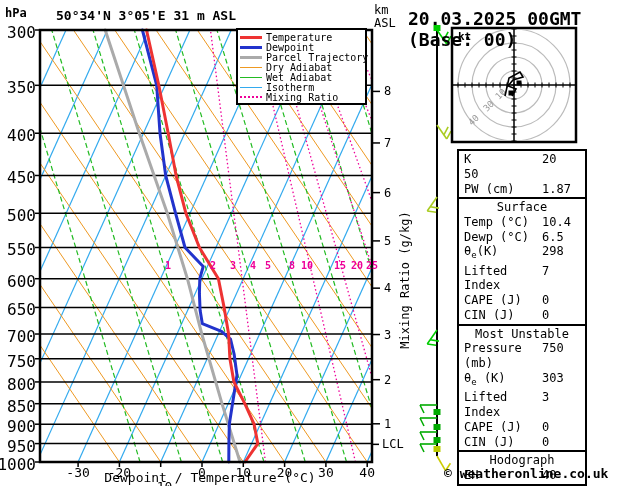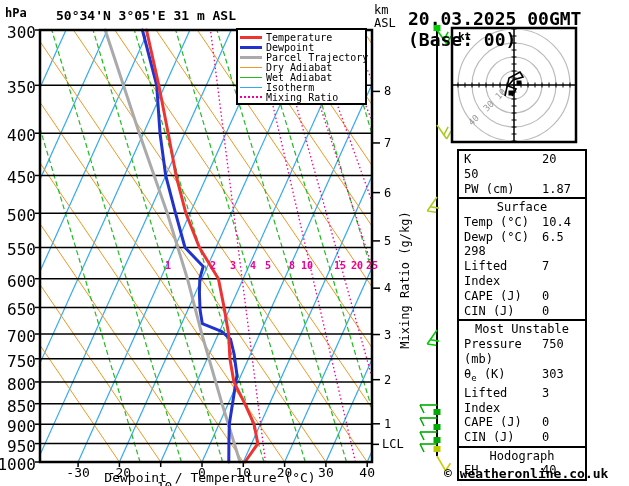--- a/index.html
+++ b/index.html
@@ -370,20 +370,21 @@
         <div class="ptitle">Surface</div>
         <div class="prow">
           <span>Temp (°C)</span>
           <span class="val">10.4</span>
         </div>
         <div class="prow">
           <span>Dewp (°C)</span>
           <span class="val">6.5</span>
         </div>
         <div class="prow">
+          <span>θ<sub style="font-size: 9px;">e</sub>(K)</span>
           <span class="val">298</span>
         </div>
         <div class="prow">
           <span>Lifted Index</span>
           <span class="val">7</span>
         </div>
         <div class="prow">
           <span>CAPE (J)</span>
           <span class="val">0</span>
         </div>

